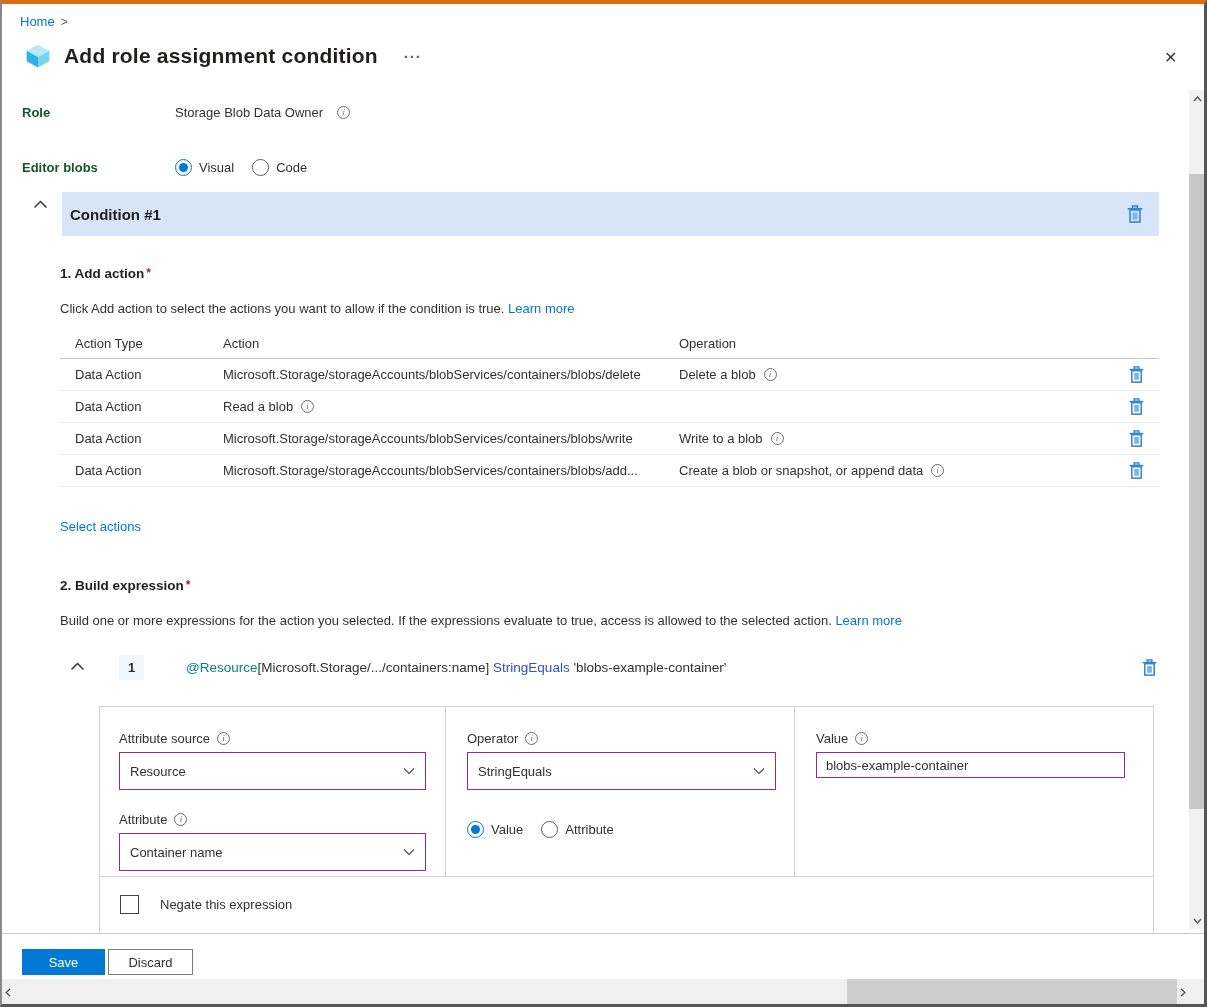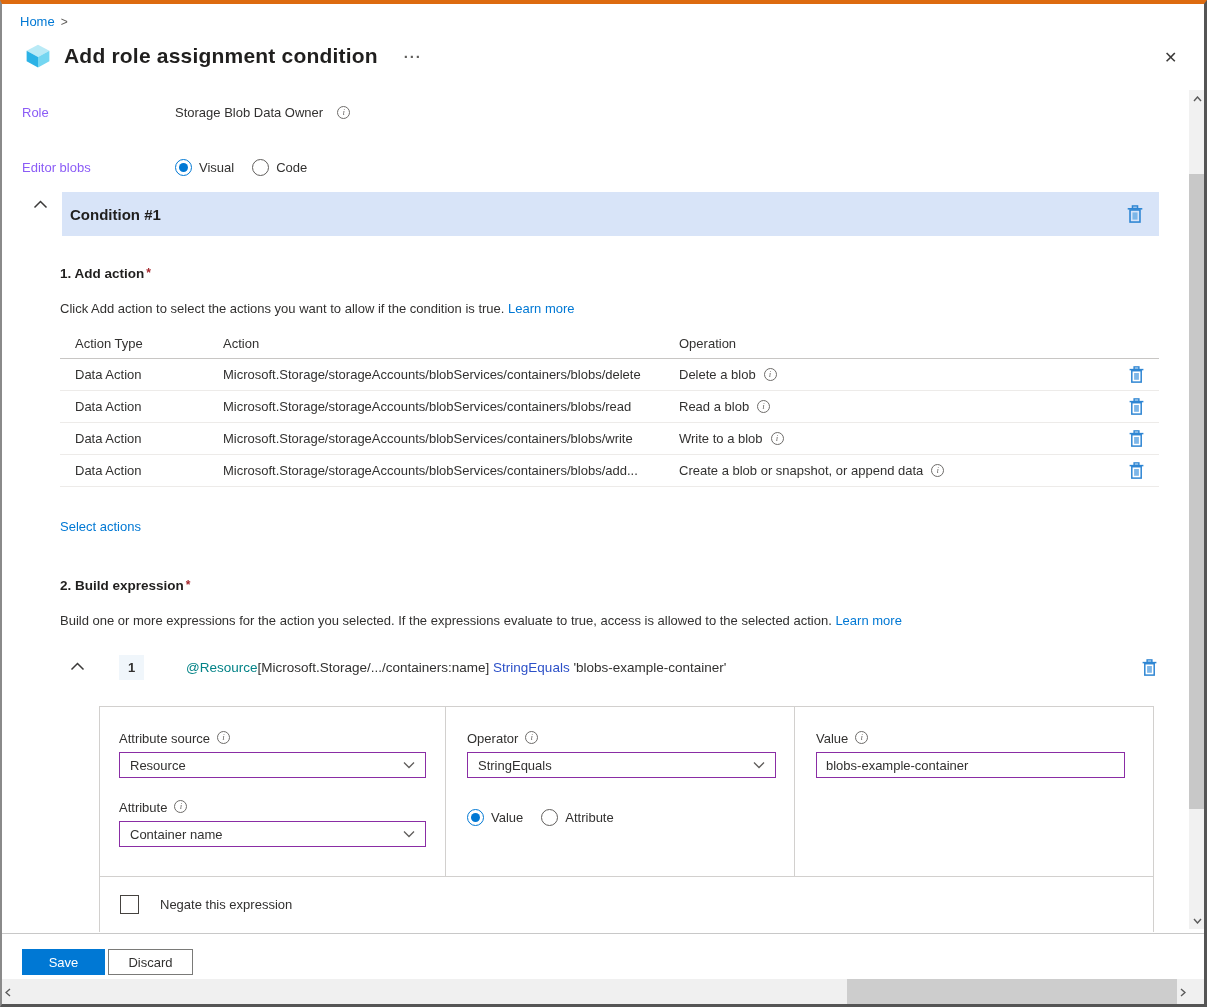--- a/index.html
+++ b/index.html
@@ -18,21 +18,21 @@
 
   
   .breadcrumb { top: 10px; left: 18px; display: flex; align-items: center; gap: 6px; font-size: 13px; }
   .crumb-sep { color: #605e5c; font-size: 12px; }
   .title-row { top: 38px; left: 22px; display: flex; align-items: center; gap: 12px; }
   .page-title { font-size: 21px; font-weight: bold; color: #201f1e; letter-spacing: .2px; }
   .title-more { color: #605e5c; font-size: 15px; font-weight: bold; letter-spacing: 1px; margin-left: 14px; cursor: pointer; }
   .close-x { top: 40px; left: 1158px; font-size: 16px; color: #3b3a39; cursor: pointer; padding: 4px; }
 
   
-  .field-label { font-weight: normal; color: #8b5cf6; }
+  .field-label { font-weight: bold; color: #14532d; }
   .role-row { top: 101px; left: 20px; width: 1120px; display: flex; }
   .role-row .field-label { width: 153px; }
   .inline-val { display: flex; align-items: center; gap: 14px; }
   .editor-row { top: 155px; left: 20px; width: 1120px; display: flex; align-items: center; }
   .editor-row .field-label { width: 153px; }
   .radio-group { display: flex; align-items: center; gap: 18px; }
   .radio-opt { display: flex; align-items: center; gap: 7px; cursor: pointer; }
   .radio { width: 17px; height: 17px; border-radius: 50%; border: 1px solid #605e5c; background: #fff; display: flex; align-items: center; justify-content: center; flex: none; }
   .radio.sel { border: 1px solid #0078d4; }
   .radio.sel::after { content: ""; width: 9px; height: 9px; border-radius: 50%; background: #0078d4; }
@@ -78,22 +78,22 @@
   .exp-op { color: #2c50c8; }
   .exp-val { color: #323130; }
 
   
   .exp-panel { top: 702px; left: 97px; width: 1055px; height: 171px; border: 1px solid #d2d0ce;
                display: flex; background: #fff; }
   .exp-col { padding: 24px 20px 0 19px; }
   .exp-col1 { width: 346px; border-right: 1px solid #d2d0ce; }
   .exp-col2 { width: 349px; border-right: 1px solid #d2d0ce; padding-left: 21px; }
   .exp-col3 { flex: 1; padding-left: 21px; }
-  .fld-label { display: flex; align-items: flex-start; gap: 7px; margin-bottom: 6px; color: #323130; }
-  .select { height: 26px; border: 1px solid #8a2da5; display: flex; align-items: center;
+  .fld-label { display: flex; align-items: center; gap: 7px; margin-bottom: 6px; color: #323130; }
+  .select { height: 38px; border: 1px solid #8a2da5; display: flex; align-items: center;
             padding: 0 10px; cursor: pointer; background: #fff; }
   .select .sel-txt { flex: 1; }
   .w1 { width: 307px; }
   .w2 { width: 309px; }
   .txt-input { height: 26px; width: 309px; border: 1px solid #8a2da5; padding: 0 9px; font-size: 13px;
                font-family: "Liberation Sans", sans-serif; color: #323130; outline: none; }
   .gap-row { margin-top: 22px; }
   .vt-radios { margin-top: 31px; }
 
   
@@ -209,21 +209,20 @@
             <rect x="5.1" y="0.9" width="4.8" height="2.3" fill="none" stroke="#2f86d3" stroke-width="1.4"></rect>
             <line x1="0.6" y1="3.6" x2="14.4" y2="3.6" stroke="#2f86d3" stroke-width="1.5"></line>
             <rect x="2.8" y="4.7" width="9.4" height="11.4" fill="none" stroke="#2f86d3" stroke-width="1.5"></rect>
             <rect x="5.1" y="7" width="4.8" height="6.8" fill="#7db6e8"></rect>
           </svg>
         </span>
       </span>
   </div>
   <div class="trow">
     <span class="c1">Data Action</span>
-    <span class="c2">Microsoft.Storage/storageAccounts/blobServices/containers/blobs/read</span>
     <span class="c3">
         <span>Read a blob</span>
         <span class="info">i</span>
       </span>
     <span class="c4">
         <span class="trash-btn">
           <svg width="15" height="17" viewBox="0 0 15 17">
             <rect x="5.1" y="0.9" width="4.8" height="2.3" fill="none" stroke="#2f86d3" stroke-width="1.4"></rect>
             <line x1="0.6" y1="3.6" x2="14.4" y2="3.6" stroke="#2f86d3" stroke-width="1.5"></line>
             <rect x="2.8" y="4.7" width="9.4" height="11.4" fill="none" stroke="#2f86d3" stroke-width="1.5"></rect>

